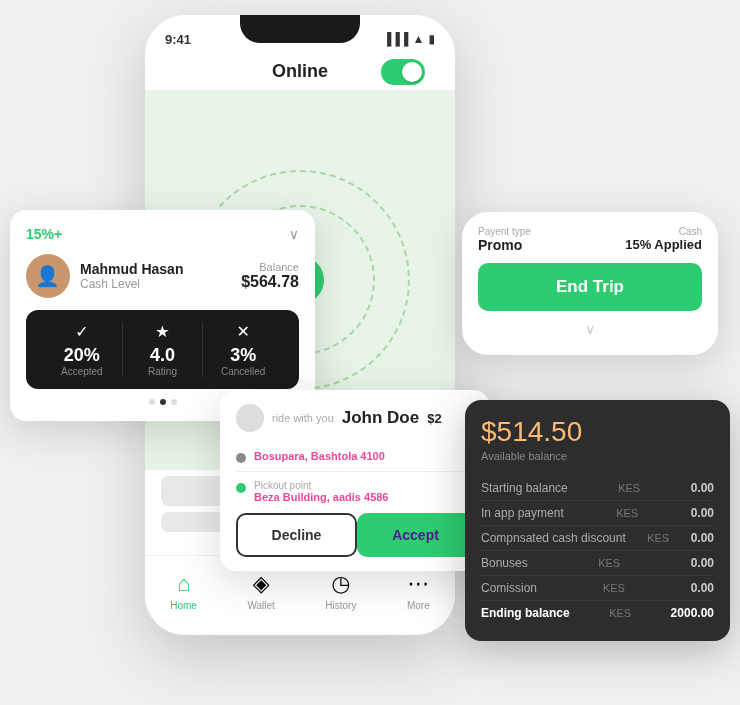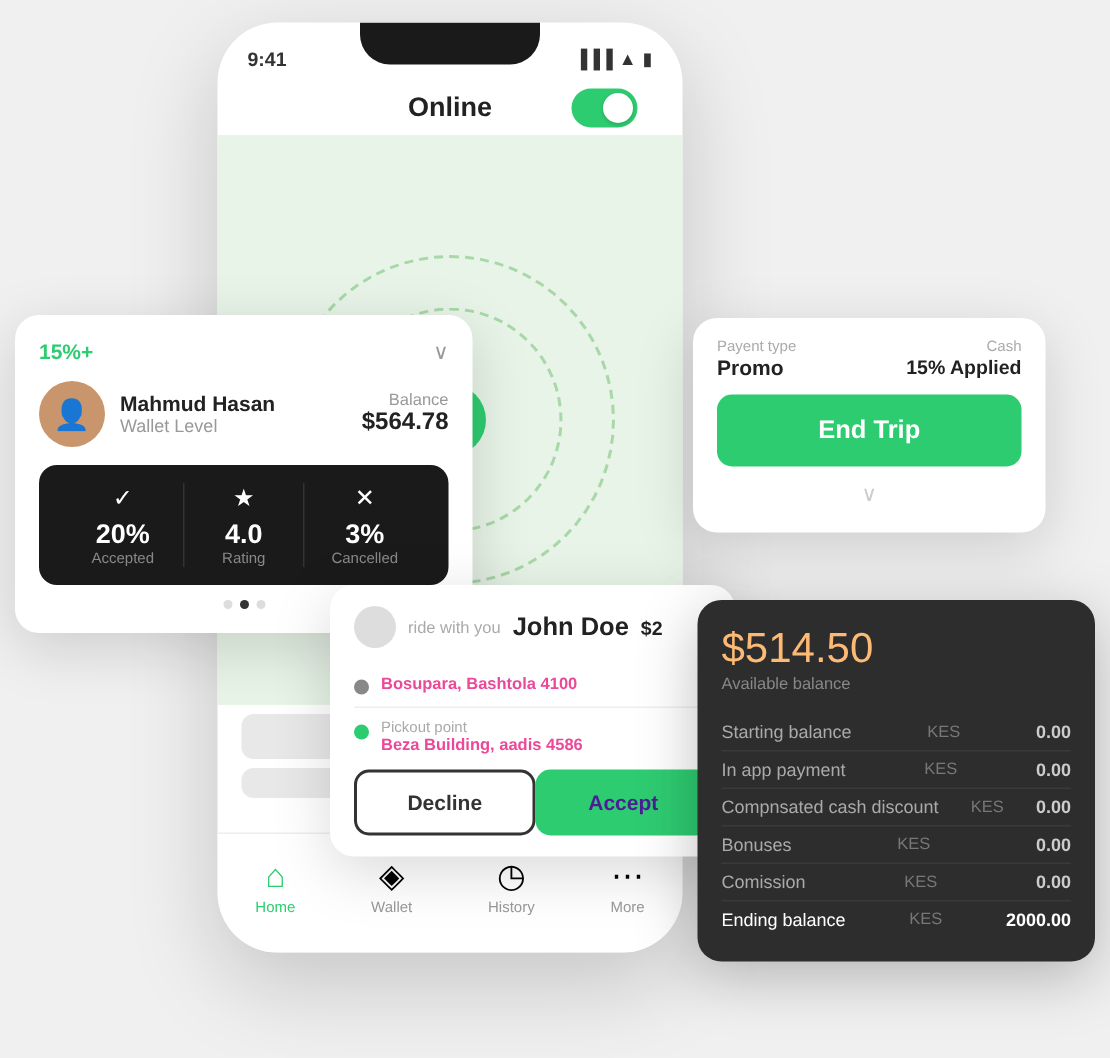--- a/index.html
+++ b/index.html
@@ -303,23 +303,23 @@
     }
     .passenger-text { font-size: 12px; color: #555; }
     .passenger-name { font-weight: 600; color: #222; font-size: 17px; }
     .passenger-amount { font-weight: 700; color: #222; font-size: 13px; }
 
     
     .card-end-trip {
       position: absolute;
       top: 212px;
       left: 462px;
-      width: 235px;
+      width: 256px;
       background: #fff;
-      border-radius: 16px;
+      border-radius: 26px;
       box-shadow: 0 10px 40px rgba(0,0,0,0.15);
       padding: 14px 16px;
       z-index: 7;
     }
     .end-trip-header {
       display: flex;
       justify-content: space-between;
       align-items: flex-start;
       margin-bottom: 10px;
     }
@@ -366,21 +366,21 @@
       display: flex;
       justify-content: space-between;
       align-items: center;
       padding: 5px 0;
       border-bottom: 1px solid #3a3a3a;
     }
     .balance-row:last-child { border-bottom: none; }
     .balance-row-label { font-size: 12px; color: #aaa; }
     .balance-row-currency { font-size: 11px; color: #777; }
     .balance-row-value { font-size: 12px; color: #ccc; font-weight: 600; }
-    .balance-row.ending .balance-row-label { color: #fff; font-weight: 400; }
+    .balance-row.ending .balance-row-label { color: #fff; font-weight: 700; }
     .balance-row.ending .balance-row-value { color: #fff; font-weight: 700; }
 
     
     .grey-block {
       background: #e8e8e8;
       border-radius: 8px;
       margin: 6px 16px;
     }
 
     
@@ -434,21 +434,21 @@
 
 <div class="card-driver">
   <div class="driver-header">
     <span class="driver-promo">15%+</span>
     <span class="chevron-down">∨</span>
   </div>
   <div class="driver-info">
     <div class="driver-avatar">👤</div>
     <div class="driver-text">
       <div class="driver-name">Mahmud Hasan</div>
-      <div class="driver-level">Wallet Level</div>
+      <div class="driver-level">Cash Level</div>
     </div>
     <div class="driver-balance">
       <div class="balance-label">Balance</div>
       <div class="balance-amount">$564.78</div>
     </div>
   </div>
   <div class="stats-card">
     <div class="stat-item">
       <div class="stat-icon check">✓</div>
       <div class="stat-value">20%</div>

